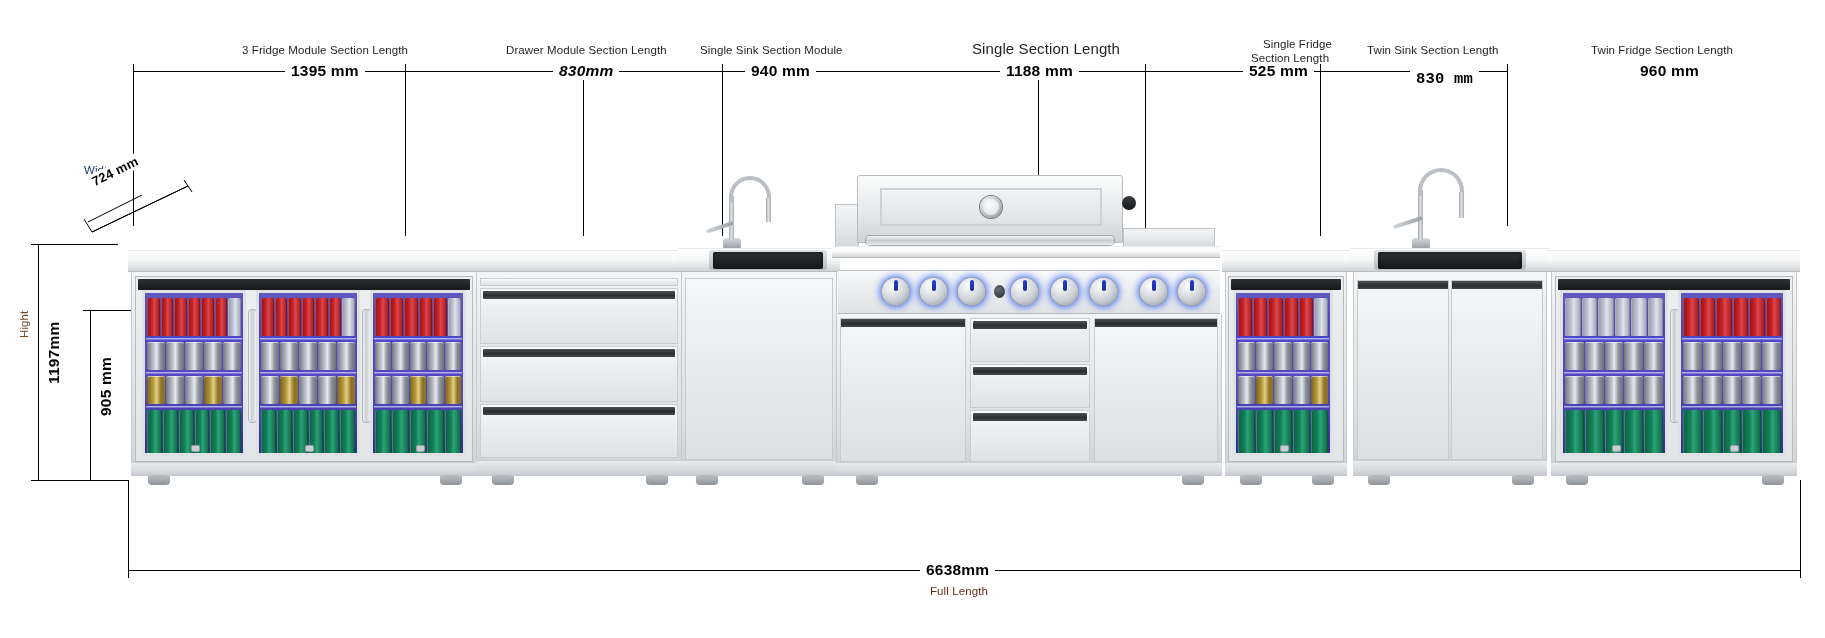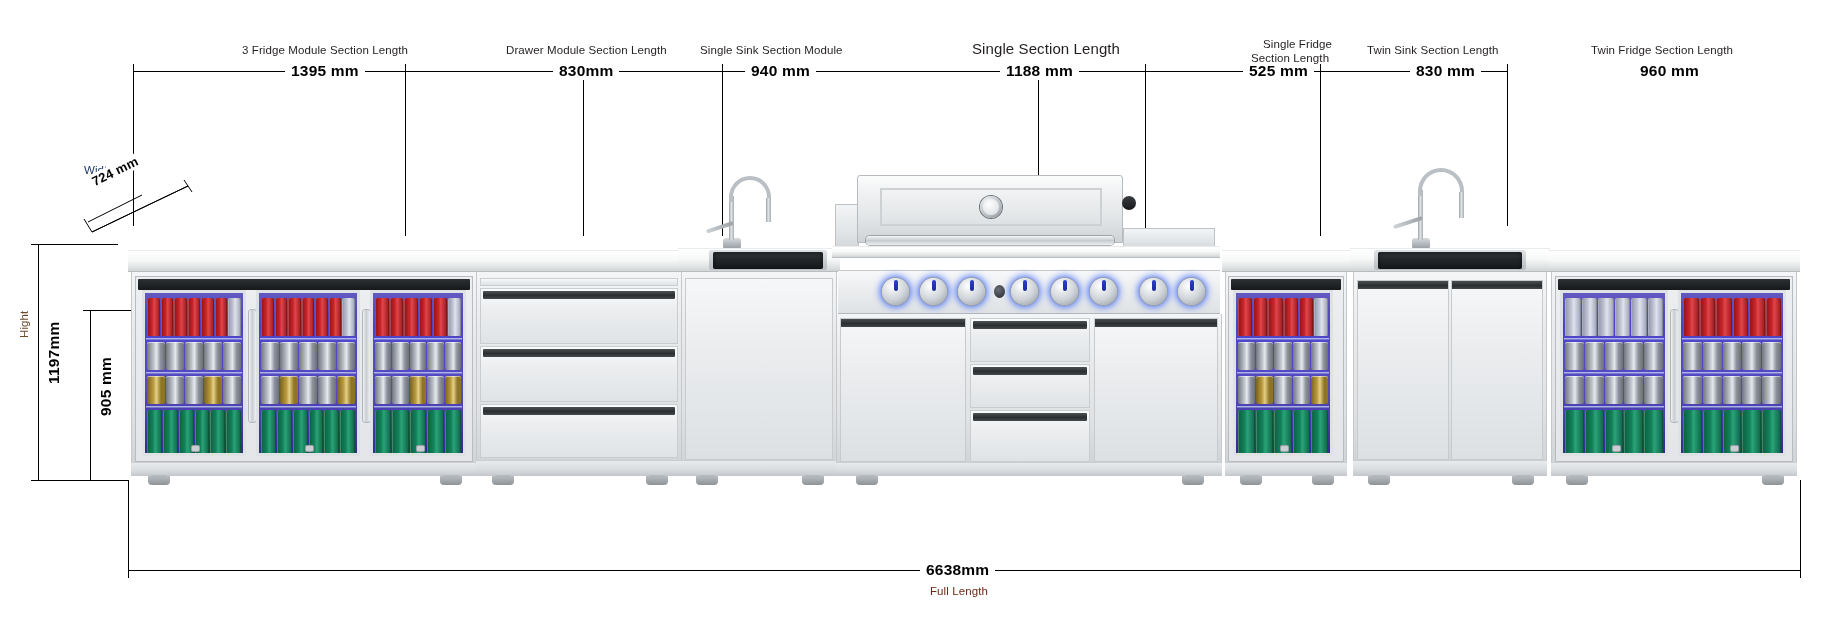--- a/index.html
+++ b/index.html
@@ -295,34 +295,34 @@
   <div class="dim-vline" style="left:722px; top:71px; height:165px;"></div>
   <div class="dim-vline" style="left:1038px; top:71px; height:165px;"></div>
   <div class="dim-vline" style="left:1145px; top:71px; height:165px;"></div>
   <div class="dim-vline" style="left:1320px; top:71px; height:165px;"></div>
   <div class="dim-vline" style="left:1507px; top:71px; height:155px;"></div>
 
   <div class="caption" style="left:242px; top:44px;">3 Fridge Module Section Length</div>
   <div class="dimval" style="left:285px; top:62px;">1395 mm</div>
 
   <div class="caption" style="left:506px; top:44px;">Drawer Module Section Length</div>
-  <div class="dimval" style="left:553px; top:62px;">830mm</div>
+  <div class="dimval" style="left:553px; top:62px;font-style:italic;">830mm</div>
 
   <div class="caption" style="left:700px; top:44px;">Single Sink Section Module</div>
   <div class="dimval" style="left:745px; top:62px;">940 mm</div>
 
   <div class="caption big" style="left:972px; top:40px;">Single Section Length</div>
   <div class="dimval" style="left:1000px; top:62px;">1188 mm</div>
 
   <div class="caption" style="left:1251px; top:38px;margin-left:12px;">Single Fridge</div>
   <div class="caption" style="left:1251px; top:52px;">Section Length</div>
   <div class="dimval" style="left:1243px; top:62px;">525 mm</div>
 
   <div class="caption" style="left:1367px; top:44px;">Twin Sink Section Length</div>
-  <div class="dimval" style="left:1410px; top:62px;">830 mm</div>
+  <div class="dimval" style="left:1410px; top:70px;font-family:Liberation Mono, monospace;">830 mm</div>
 
   <div class="caption" style="left:1591px; top:44px;">Twin Fridge Section Length</div>
   <div class="dimval" style="left:1634px; top:62px;">960 mm</div>
 
   <div class="dim-vline" style="left:38px; top:244px; height:236px;"></div>
   <div class="dim-line" style="left:31px; top:244px; width:15px;"></div>
   <div class="dim-line" style="left:31px; top:480px; width:15px;"></div>
   <div class="dim-line" style="left:38px; top:244px; width:80px;"></div>
   <div class="dim-line" style="left:38px; top:480px; width:90px;"></div>
   <div class="dimval vert" style="left:45px; top:388px;">1197mm</div>

